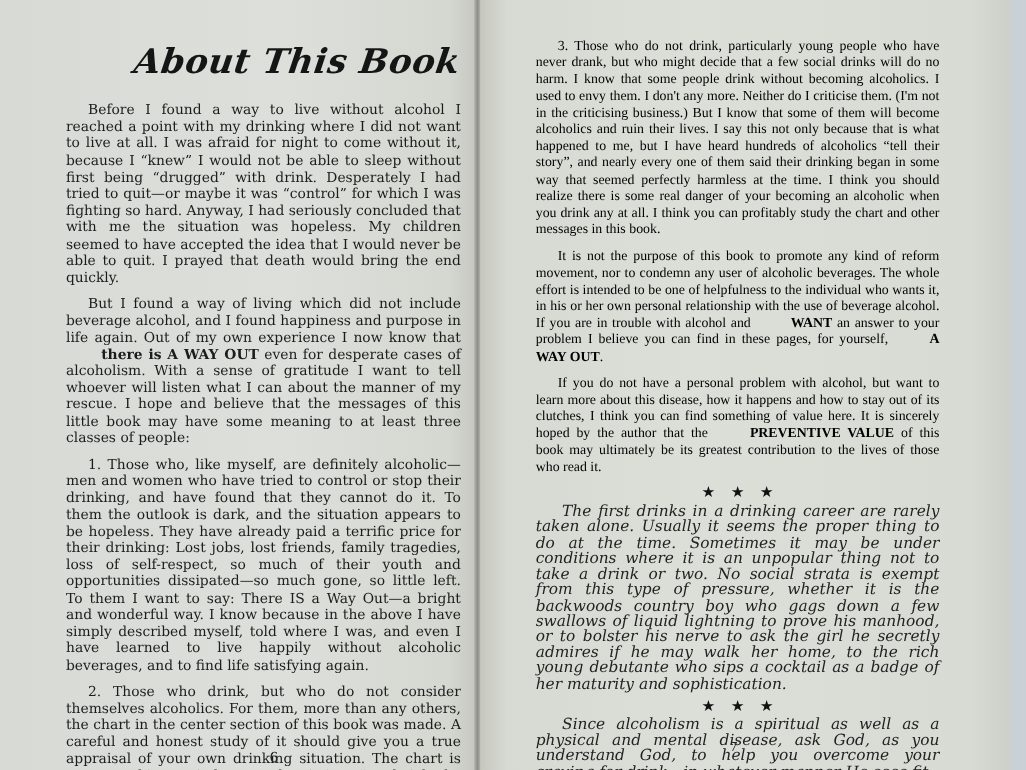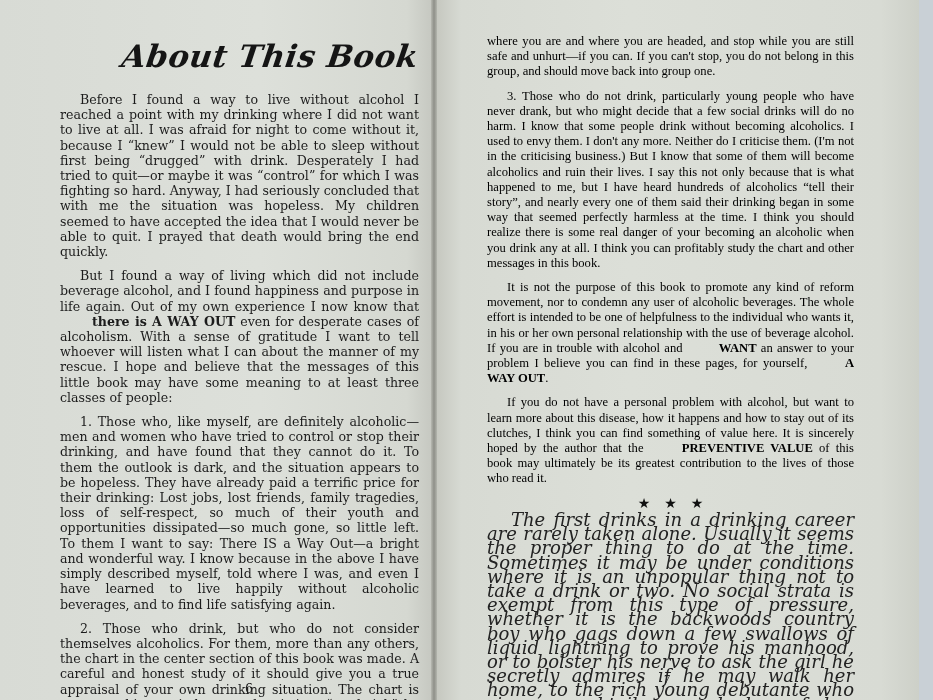--- a/index.html
+++ b/index.html
@@ -73,21 +73,21 @@
     }
     .para {
       margin: 0 0 9px 0;
       text-indent: 20px;
     }
     .para.cont { text-indent: 0; }
     .bold { font-weight: bold; margin-left: 32px; }
     .italic-para {
       font-family: "DejaVu Serif", "Liberation Serif", serif;
       font-style: italic;
-      font-size: 18px;
+      font-size: 14px;
       line-height: 14.2px;
       margin: 0 0 6px 0;
       text-indent: 24px;
       color: #222;
     }
     .stars {
       text-align: center;
       font-size: 14px;
       letter-spacing: 14px;
       margin: 4px 0 2px 14px;
@@ -115,21 +115,20 @@
       <p class="para">2. Those who drink, but who do not consider themselves alcoholics. For them, more than any others, the chart in the center section of this book was made. A careful and honest study of it should give you a true appraisal of your own drinking situation. The chart is not something to judge you, but it is a “yardstick” by which you may correctly judge yourself. If there is a question in your own mind about whether your drinking is becoming harmful or not, that very question should be a warning of danger for you. See then, from the chart,</p>
     </div>
     <div class="page-number pn-left">6</div>
   </div>
 
   <div class="gutter"></div>
 
   <div class="page page-right">
   </div>
   <div class="col col-right">
-    <p class="para cont">where you are and where you are headed, and stop while you are still safe and unhurt—if you can. If you can't stop, you do not belong in this group, and should move back into group one.</p>
     <p class="para">3. Those who do not drink, particularly young people who have never drank, but who might decide that a few social drinks will do no harm. I know that some people drink without becoming alcoholics. I used to envy them. I don't any more. Neither do I criticise them. (I'm not in the criticising business.) But I know that some of them will become alcoholics and ruin their lives. I say this not only because that is what happened to me, but I have heard hundreds of alcoholics “tell their story”, and nearly every one of them said their drinking began in some way that seemed perfectly harmless at the time. I think you should realize there is some real danger of your becoming an alcoholic when you drink any at all. I think you can profitably study the chart and other messages in this book.</p>
     <p class="para"><span>It is not the purpose of this book to promote any kind of reform movement, nor to condemn any user of alcoholic beverages. The whole effort is intended to be one of helpfulness to the individual who wants it, in his or her own personal relationship with the use of beverage alcohol. If you are in trouble with alcohol and </span><span class="bold">WANT</span><span> an answer to your problem I believe you can find in these pages, for yourself, </span><span class="bold">A WAY OUT</span><span>.</span></p>
     <p class="para"><span>If you do not have a personal problem with alcohol, but want to learn more about this disease, how it happens and how to stay out of its clutches, I think you can find something of value here. It is sincerely hoped by the author that the </span><span class="bold">PREVENTIVE VALUE</span><span> of this book may ultimately be its greatest contribution to the lives of those who read it.</span></p>
     <div class="stars">★★★</div>
     <p class="italic-para">The first drinks in a drinking career are rarely taken alone. Usually it seems the proper thing to do at the time. Sometimes it may be under conditions where it is an unpopular thing not to take a drink or two. No social strata is exempt from this type of pressure, whether it is the backwoods country boy who gags down a few swallows of liquid lightning to prove his manhood, or to bolster his nerve to ask the girl he secretly admires if he may walk her home, to the rich young debutante who sips a cocktail as a badge of her maturity and sophistication.</p>
     <div class="stars">★★★</div>
     <p class="italic-para">Since alcoholism is a spiritual as well as a physical and mental disease, ask God, as you understand God, to help you overcome your craving for drink—in whatever manner He sees fit.</p>
   </div>
   <div class="page-number pn-right">7</div>
 

